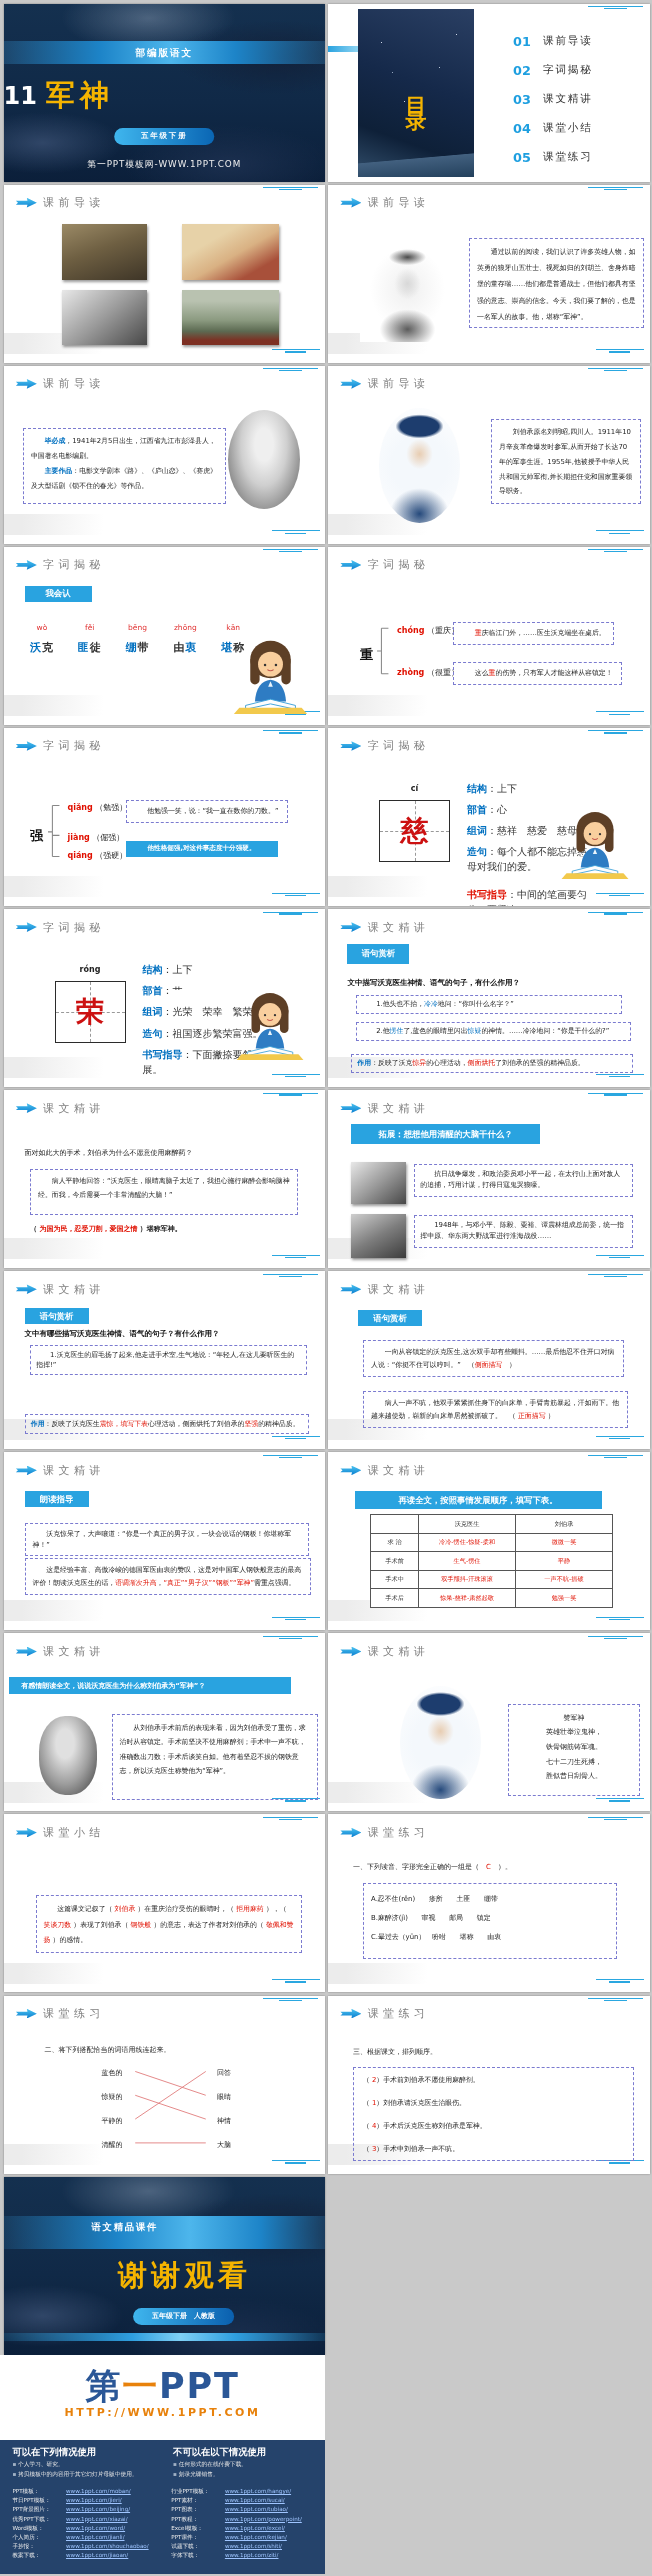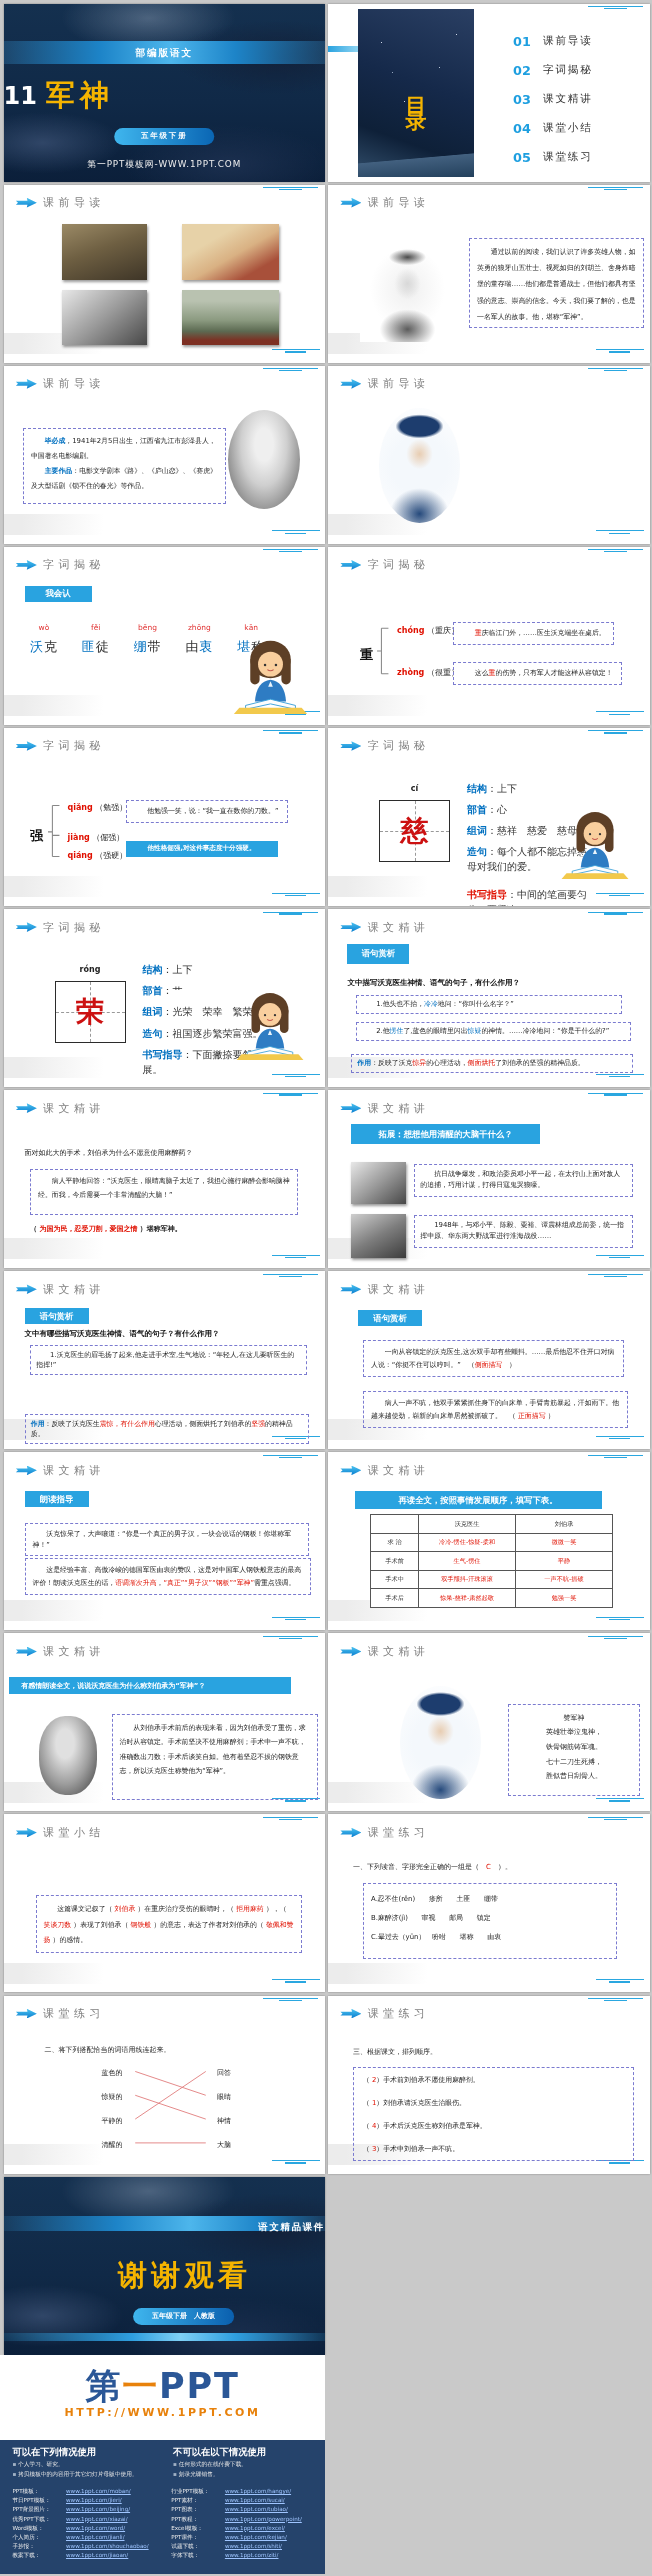--- a/index.html
+++ b/index.html
@@ -28,21 +28,21 @@
  radial-gradient(ellipse 150px 53px at 85% 30%,rgba(18,32,56,.9),rgba(18,32,56,0) 70%),
  radial-gradient(ellipse 124px 49px at 45% 8%,rgba(180,195,215,.35),rgba(180,195,215,0) 70%),
  radial-gradient(ellipse 141px 53px at 70% 90%,rgba(28,48,80,.9),rgba(28,48,80,0) 75%),
  linear-gradient(180deg,#14304f,#102947 55%,#0b1f3a)}
 .cov-banner{position:absolute;top:37px;left:0;right:0;height:23px;line-height:23px;text-align:center;color:#fff;font-weight:bold;font-size:9.7px;letter-spacing:1.8px;background:linear-gradient(90deg,rgba(60,150,210,.25),#1d84c8 30%,#4db6ec 52%,#1d84c8 72%,rgba(60,150,210,.25))}
 .cov-title{position:absolute;top:72px;width:100%;}
 .cov-no{color:#fff;font-size:24px;font-weight:bold;vertical-align:middle;margin-right:8.8px}
 .cov-name{color:#f5b400;font-size:29px;font-weight:bold;letter-spacing:5.3px;vertical-align:middle}
 .cov-pill{position:absolute;top:124px;left:50%;transform:translateX(-50%);background:linear-gradient(90deg,#3fb6ee,#0a66b4);color:#fff;font-size:7.5px;font-weight:bold;padding:3.5px 26.5px;border-radius:9.7px;letter-spacing:1.8px;white-space:nowrap}
 .cov-site{position:absolute;top:155px;width:100%;text-align:center;color:#eee;font-size:8.8px;letter-spacing:0.9px}
-.end-banner{position:absolute;top:39px;left:0;right:0;height:15px;line-height:21px;text-align:right;padding-left:88px;color:#fff;font-weight:bold;font-size:9.3px;letter-spacing:1.8px;background:linear-gradient(90deg,rgba(60,150,210,.15),#1d84c8 35%,#4db6ec 58%,#1d84c8 80%,rgba(60,150,210,.2))}
+.end-banner{position:absolute;top:39px;left:0;right:0;height:33px;line-height:21px;text-align:left;padding-left:88px;color:#fff;font-weight:bold;font-size:9.3px;letter-spacing:1.8px;background:linear-gradient(90deg,rgba(60,150,210,.15),#1d84c8 35%,#4db6ec 58%,#1d84c8 80%,rgba(60,150,210,.2))}
 .end-title{position:absolute;top:79px;width:100%;text-align:center;padding-left:41px;color:#f5b400;font-size:29px;font-weight:bold;letter-spacing:4.4px}
 .end-pill{position:absolute;top:131px;left:56%;transform:translateX(-50%);background:linear-gradient(90deg,#3fb6ee,#0a5fae);color:#fff;font-size:7px;font-weight:bold;padding:3.5px 19.4px;border-radius:8.8px;white-space:nowrap}
 .end-swoosh{position:absolute;bottom:14px;left:0;width:100%;height:8px;background:linear-gradient(90deg,rgba(41,163,224,.15),#2f9fe0 40%,#7fd0f5 55%,#2f9fe0 72%,rgba(41,163,224,.15))}
 
 .toc-accent{position:absolute;left:0;top:42px;width:30px;height:6.2px;background:linear-gradient(90deg,#29a3e0,#8fd4f2)}
 .toc-panel{position:absolute;left:30px;top:5.3px;width:116px;height:168px;overflow:hidden;background:
  radial-gradient(1.2px 1.2px at 20% 20%,#cfd8e8 50%,transparent 55%),
  radial-gradient(0.9px 0.9px at 70% 35%,#b9c6da 50%,transparent 55%),
  radial-gradient(1.2px 1.2px at 40% 55%,#cfd8e8 50%,transparent 55%),
  radial-gradient(0.9px 0.9px at 85% 15%,#cfd8e8 50%,transparent 55%),
@@ -73,21 +73,21 @@
  radial-gradient(ellipse 4.4px 2.6px at 50% 11%,#c03030 60%,rgba(192,48,48,0) 75%),
  radial-gradient(ellipse 17px 19.4px at 50% 40%,#e8cdb2,rgba(232,205,178,0) 78%),
  radial-gradient(ellipse 37px 32px at 50% 92%,#264a7c,rgba(38,74,124,0) 80%),
  radial-gradient(circle at 50% 50%,#f4f8fc 40%,#fff)}
 .p-lbc{position:absolute;left:51px;top:42px;width:81px;height:115px}
 .p-s20{position:absolute;left:72px;top:53px;width:81px;height:113px}
 .p-s19{position:absolute;left:35px;top:83px;width:58px;height:79px;border-radius:45%;background:radial-gradient(ellipse at 45% 35%,#e0e0e0 20%,#9e9e9e 55%,#5a5a5a 85%)}
 .words{position:absolute;left:26.5px;top:76px;display:flex;gap:24px}
 .wd{text-align:center}
 .wd .py{display:block;color:#e03030;font-size:7.5px;margin-bottom:6.2px}
-.wd .wchars{font-size:13px;font-weight:normal;letter-spacing:0.9px}
+.wd .wchars{font-size:11px;font-weight:bold;letter-spacing:0.9px}
 .girl{position:absolute;right:14px;bottom:10.6px;width:81px;height:81px}
 .girl-s{position:absolute;right:17.6px;bottom:26.5px;width:74px;height:74px}
 .bigchar{position:absolute;font-size:13.2px;font-weight:bold;color:#111}
 .brk{position:absolute}
 .pron{position:absolute;font-size:8px;white-space:nowrap}
 .pron .py{color:#e01000;font-weight:bold}
 .pron .pw{color:#222}
 .bluebox{position:absolute;background:#29a3e0;color:#fff;font-size:6.6px;font-weight:bold;text-align:center;padding:3.5px 5.3px}
 .pyt{position:absolute;font-size:8px;font-weight:bold;color:#222;width:71px;text-align:center}
 .cgrid{position:absolute;width:71px;height:62px;border:1.8px solid #2b2b2b}
@@ -231,20 +231,21 @@
 
 <div class="slide">
   <i class="dect"></i>
       <i class="decb"></i>
       <i class="gs"></i>
   <div class="shead">
         <span class="aicon"></span>
         <span class="sttl">课前导读</span>
       </div>
   <div class="p-color p-lbc"></div>
+  <div class="dbox" style="left:163px;top:53px;width:150px;height:85px;line-height:2.15">　　刘伯承原名刘明昭,四川人。1911年10月辛亥革命爆发时参军,从而开始了长达70年的军事生涯。1955年,他被授予中华人民共和国元帅军衔,并长期担任党和国家重要领导职务。</div>
 </div>
 
 <div class="slide">
   <i class="dect"></i>
       <i class="decb"></i>
       <i class="gs"></i>
   <div class="shead">
         <span class="aicon"></span>
         <span class="sttl">字词揭秘</span>
       </div>
@@ -393,21 +394,21 @@
   <i class="dect"></i>
       <i class="decb"></i>
       <i class="gs"></i>
   <div class="shead">
         <span class="aicon"></span>
         <span class="sttl">课文精讲</span>
       </div>
   <div class="badge" style="left:21px;top:37px;width:64px">语句赏析</div>
   <div class="qtext" style="left:21px;top:58px;width:282px">文中有哪些描写沃克医生神情、语气的句子？有什么作用？</div>
   <div class="dbox" style="left:26.5px;top:74px;width:277px;line-height:1.5;padding:3.5px 5.3px">　　1.沃克医生的眉毛扬了起来,他走进手术室,生气地说：“年轻人,在这儿要听医生的指挥!”</div>
-  <div class="dbox" style="left:21px;top:143px;width:284px;line-height:1.5;padding:3.5px 5.3px"><span class="c-bb">作用</span><span>：反映了沃克医生</span><span class="c-red">震惊，有什么作用</span><span>心理活动，侧面烘托了刘伯承的</span><span class="c-red">坚强</span><span>的精神品质。</span></div>
+  <div class="dbox" style="left:21px;top:143px;width:284px;line-height:1.5;padding:3.5px 5.3px"><span class="c-bb">作用</span><span>：反映了沃克医生</span><span class="c-red">震惊，填写下表</span><span>心理活动，侧面烘托了刘伯承的</span><span class="c-red">坚强</span><span>的精神品质。</span></div>
 </div>
 
 <div class="slide">
   <i class="dect"></i>
       <i class="decb"></i>
       <i class="gs"></i>
   <div class="shead">
         <span class="aicon"></span>
         <span class="sttl">课文精讲</span>
       </div>

